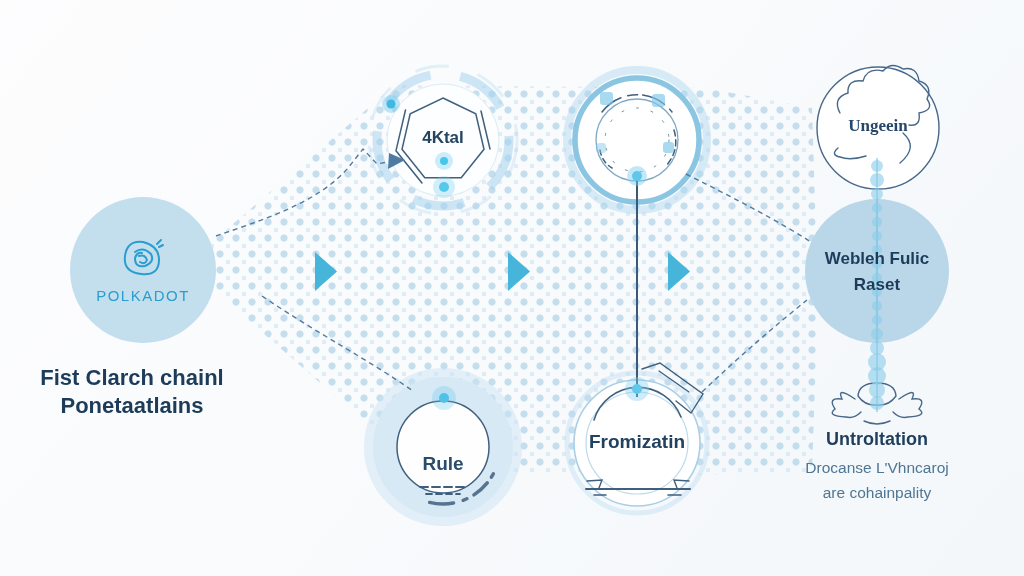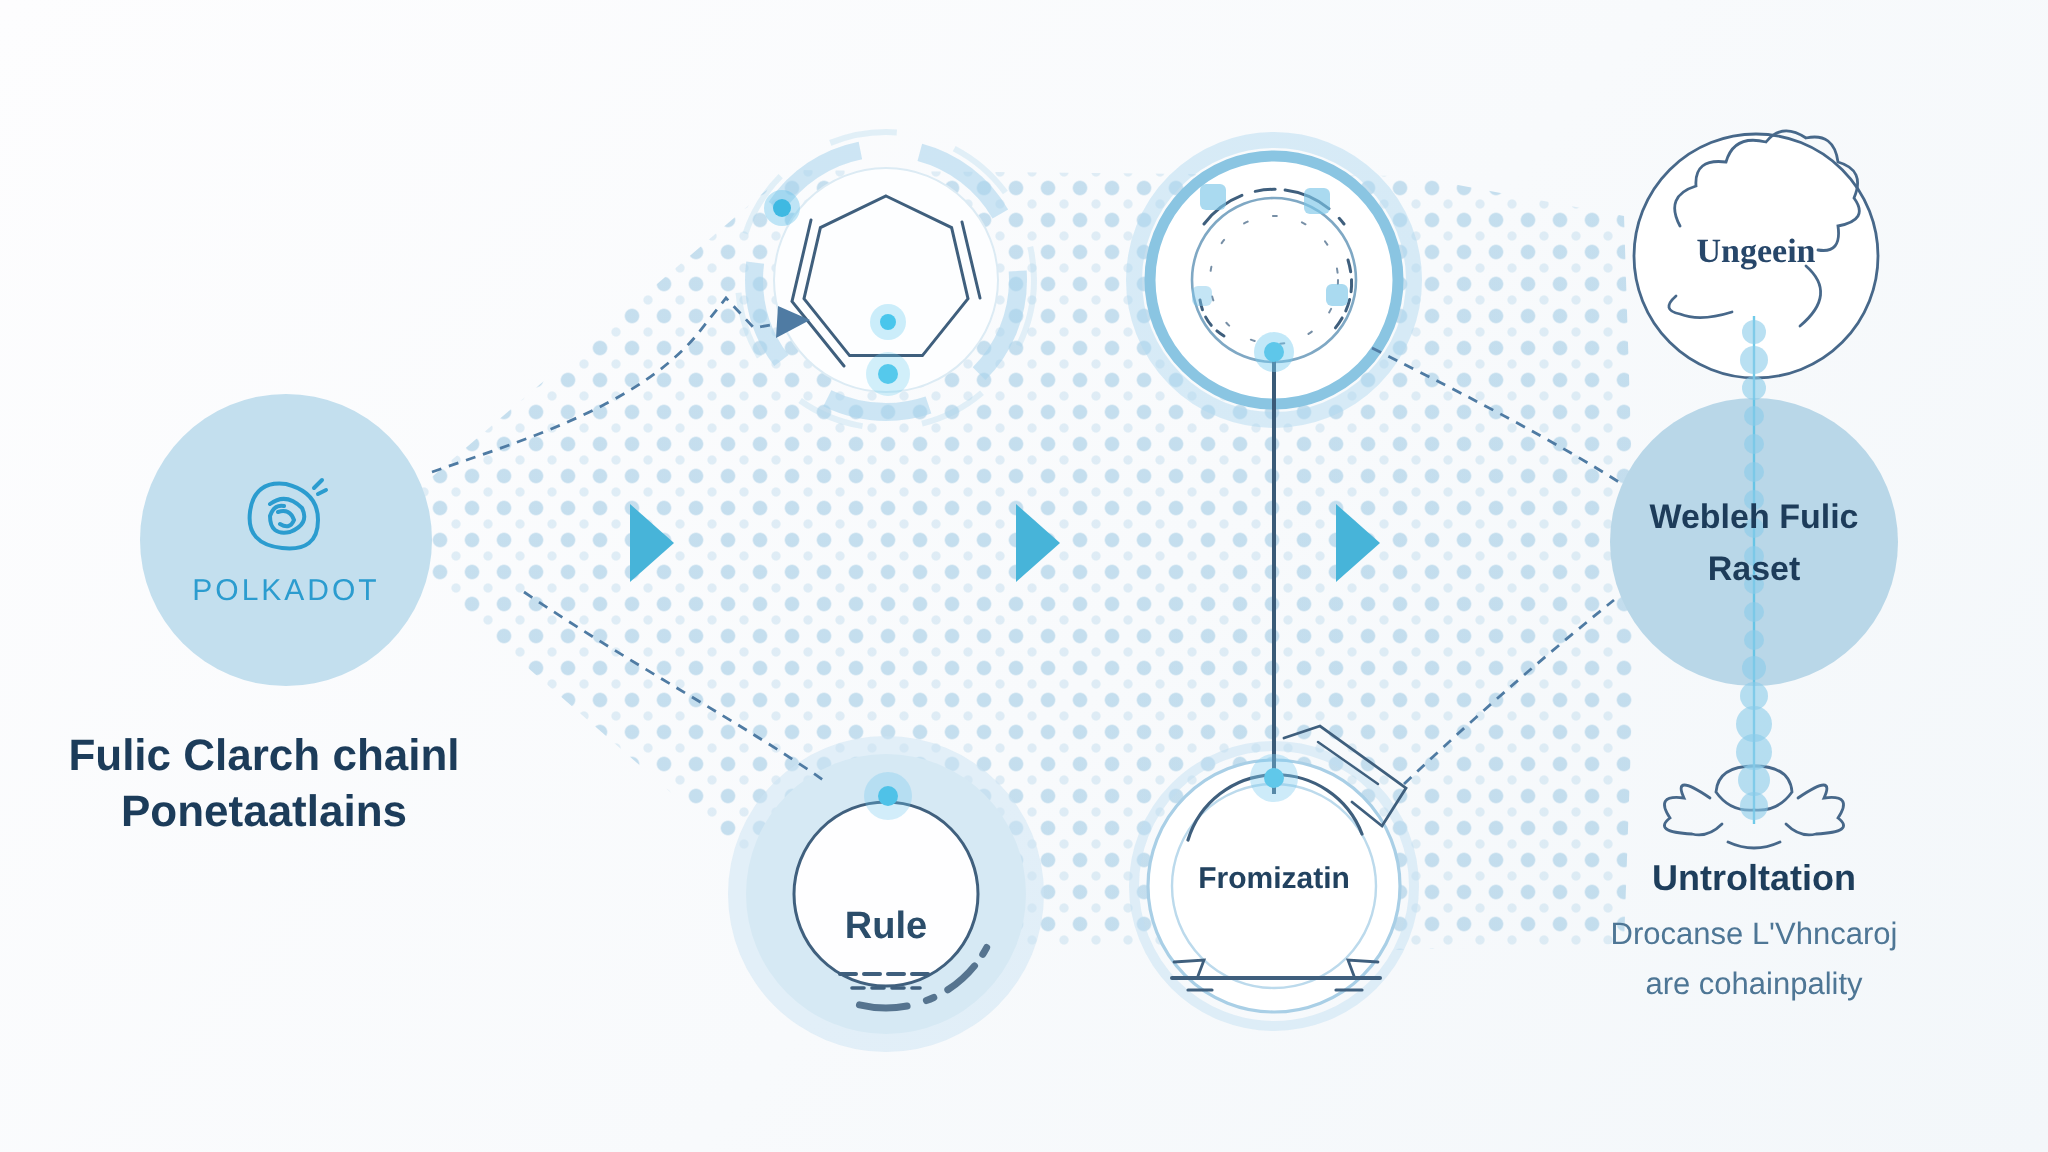--- a/index.html
+++ b/index.html
@@ -24,21 +24,21 @@
   }
   .polkadot-label{color:#2b9ccf;font-weight:normal;font-size:15px;letter-spacing:1.5px;}
   .heading{
     position:absolute;left:22px;top:364px;width:220px;text-align:center;
     color:#1c3c5a;font-weight:bold;font-size:22px;line-height:1.25;
   }
   .lbl{position:absolute;text-align:center;font-weight:bold;}
   .lbl-4ktal{left:383px;top:128px;width:120px;font-size:17px;color:#24445f;}
   .lbl-rule{left:383px;top:433px;width:120px;font-size:19px;color:#2b4d6a;margin-top:20px;}
   .lbl-fist{left:577px;top:128px;width:120px;font-size:20px;color:#1f3f5e;}
-  .lbl-fromizatin{left:557px;top:431px;width:160px;font-size:15px;color:#22425f;}
+  .lbl-fromizatin{left:557px;top:431px;width:160px;font-size:19px;color:#22425f;}
   .lbl-ungeein{left:808px;top:116px;width:140px;font-size:17px;color:#27476a;font-family:Liberation Serif, serif;}
   .lbl-webleh{left:797px;top:246px;width:160px;font-size:17px;line-height:1.5;color:#1d3c5a;}
   .lbl-untrol-title{left:787px;top:429px;width:180px;font-size:18px;color:#1e3e5c;}
   .lbl-untrol-sub{left:767px;top:456px;width:220px;font-size:15.5px;line-height:1.6;color:#4e7695;font-weight:400;text-align:center;position:absolute;}
 </style>
 </head>
 <body>
 
 <div class="canvas">
 
@@ -169,24 +169,25 @@
         <path d="M29,6 Q13,4 11,20 Q9,36 27,38 Q45,40 45,24 Q45,10 29,6"></path>
         <path d="M21,16 Q29,10 37,18 Q41,26 31,30 Q21,32 21,22 Q23,16 28,17"></path>
         <path d="M25,20 Q31,18 33,24 Q31,29 26,26"></path>
         <path d="M43,8 L47,4 M45,11 L49,9"></path>
       </g>
     </svg>
     <div class="polkadot-label">POLKADOT</div>
   </div>
 
   <div class="heading">
-    <div>Fulic Clarch chainl</div>
+    <div>Fist Clarch chainl</div>
     <div>Ponetaatlains</div>
   </div>
 
+  <div class="lbl lbl-4ktal">4Ktal</div>
   <div class="lbl lbl-rule">Rule</div>
   <div class="lbl lbl-fromizatin">Fromizatin</div>
   <div class="lbl lbl-ungeein">Ungeein</div>
   <div class="lbl lbl-webleh">
     <div>Webleh Fulic</div>
     <div>Raset</div>
   </div>
   <div class="lbl lbl-untrol-title">Untroltation</div>
   <div class="lbl-untrol-sub">
     <div>Drocanse L'Vhncaroj</div>

